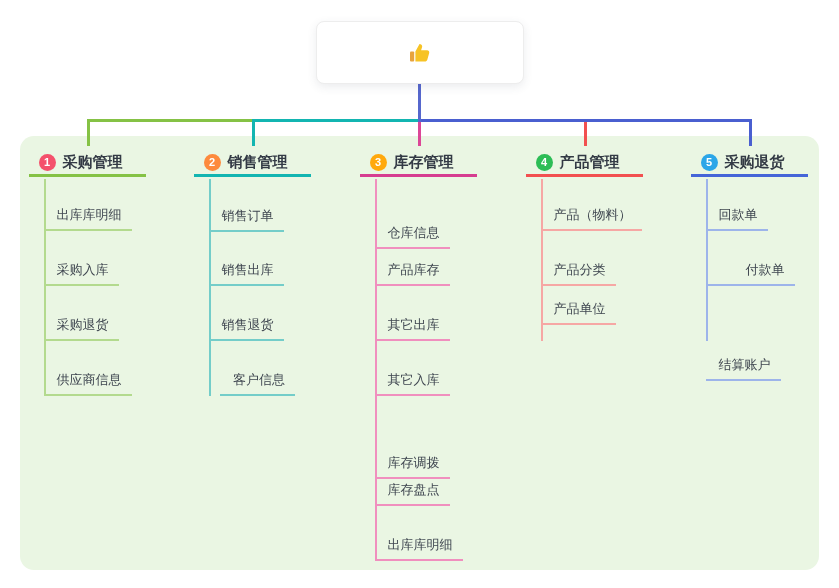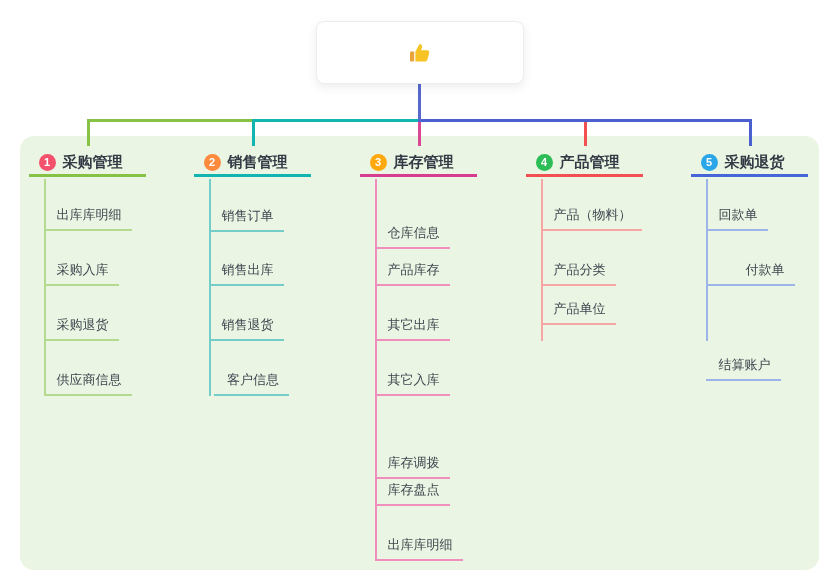--- a/index.html
+++ b/index.html
@@ -72,21 +72,21 @@
       <div class="child" style="left: 43.5px; top: 315px; border-bottom-color: rgb(179, 218, 142);">采购退货</div>
       <div class="child" style="left: 43.5px; top: 370px; border-bottom-color: rgb(179, 218, 142); text-align: center;">供应商信息</div>
       <div class="branch-title" style="left: 193.5px; border-bottom-color: rgb(19, 181, 177);">
         <span class="badge" style="background: rgb(253, 138, 61);">2</span>
         <span>销售管理</span>
       </div>
       <div class="trunk" style="left: 208.5px; top: 179px; height: 217px; background: rgb(116, 205, 201);"></div>
       <div class="child" style="left: 208.5px; top: 206px; border-bottom-color: rgb(116, 205, 201); font-family: Liberation Serif, serif;">销售订单</div>
       <div class="child" style="left: 208.5px; top: 260px; border-bottom-color: rgb(116, 205, 201);">销售出库</div>
       <div class="child" style="left: 208.5px; top: 315px; border-bottom-color: rgb(116, 205, 201);">销售退货</div>
-      <div class="child" style="left: 214px; top: 370px; border-bottom-color: rgb(116, 205, 201); text-align: center;">客户信息</div>
+      <div class="child" style="left: 220px; top: 370px; border-bottom-color: rgb(116, 205, 201); text-align: center;">客户信息</div>
       <div class="branch-title" style="left: 359.5px; border-bottom-color: rgb(214, 61, 144);">
         <span class="badge" style="background: rgb(255, 169, 12);">3</span>
         <span>库存管理</span>
       </div>
       <div class="trunk" style="left: 374.5px; top: 179px; height: 382px; background: rgb(240, 143, 190);"></div>
       <div class="child" style="left: 374.5px; top: 205px; border-bottom-color: rgb(240, 143, 190); margin-top: 18px;">仓库信息</div>
       <div class="child" style="left: 374.5px; top: 260px; border-bottom-color: rgb(240, 143, 190);">产品库存</div>
       <div class="child" style="left: 374.5px; top: 315px; border-bottom-color: rgb(240, 143, 190);">其它出库</div>
       <div class="child" style="left: 374.5px; top: 370px; border-bottom-color: rgb(240, 143, 190);">其它入库</div>
       <div class="child" style="left: 374.5px; top: 425px; border-bottom-color: rgb(240, 143, 190); margin-top: 28px;">库存调拨</div>

